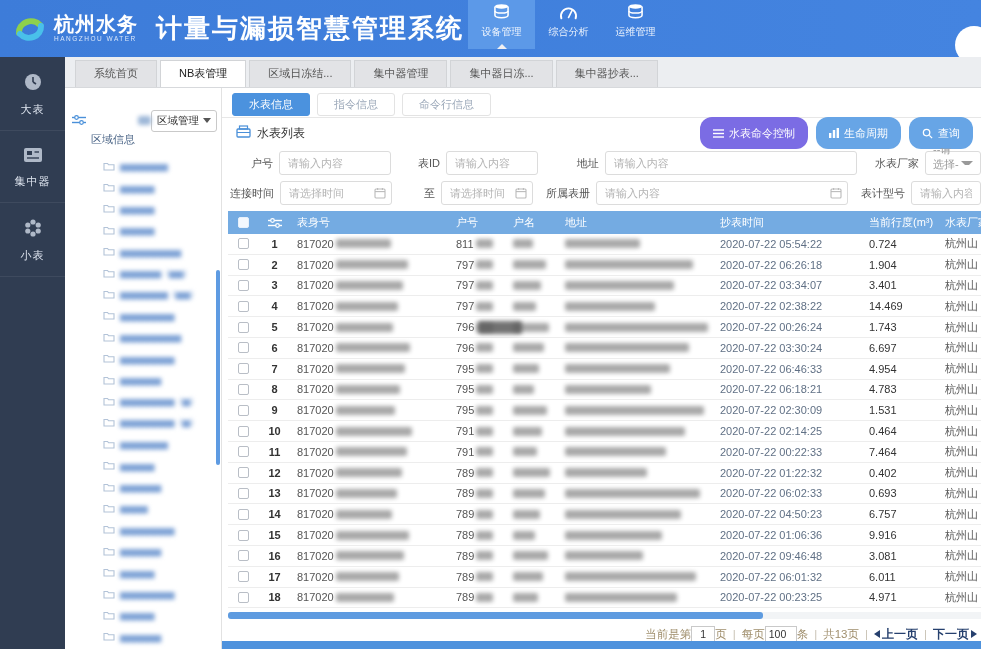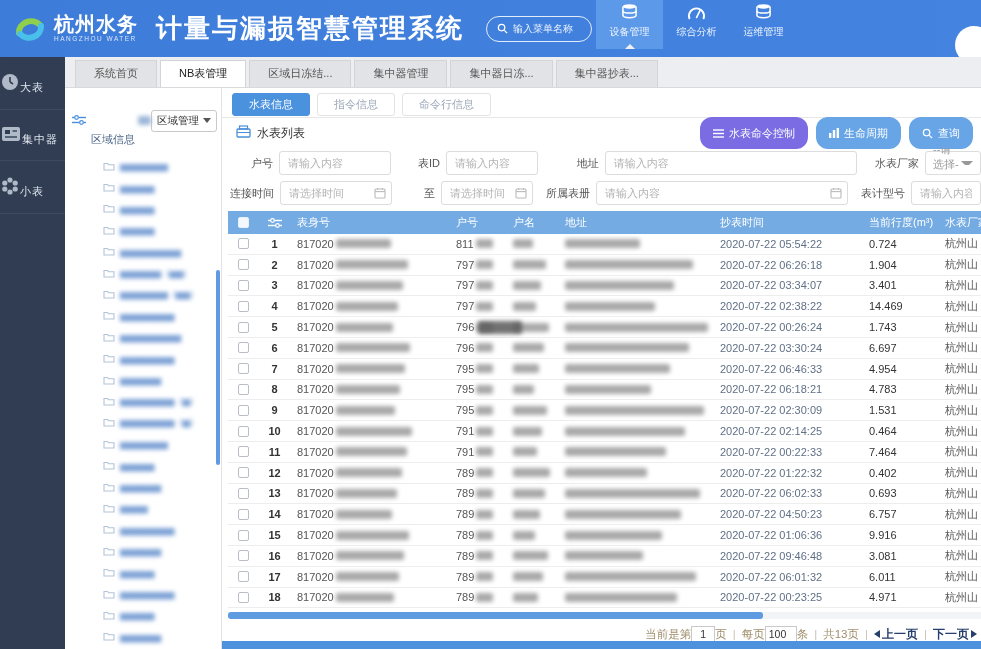--- a/index.html
+++ b/index.html
@@ -19,21 +19,21 @@
   .topnav{display:flex;height:74px;margin-left:4px;}
   .nav-item{position:relative;width:67px;height:57px;display:flex;flex-direction:column;align-items:center;justify-content:center;color:#eef4fd;cursor:pointer;}
   .nav-item.active{background:#5c99e8;}
   .nav-icon{height:20px;display:flex;align-items:center;}
   .nav-label{font-size:10px;margin-top:3px;}
   .nav-caret{position:absolute;bottom:0;left:50%;margin-left:-5px;width:0;height:0;border-left:5px solid transparent;border-right:5px solid transparent;border-bottom:5px solid #f0f0f2;}
   .avatar{position:absolute;right:-12px;top:26px;width:38px;height:38px;border-radius:50%;background:#fff;}
 
   
   .rail{position:absolute;left:0;top:57px;width:65px;height:592px;background:#303d52;}
-  .rail-item{padding:15px 0 13px 0;display:flex;flex-direction:row;align-items:center;border-bottom:1px solid rgba(255,255,255,.07);cursor:pointer;}
+  .rail-item{padding:15px 0 13px 0;display:flex;flex-direction:column;align-items:center;border-bottom:1px solid rgba(255,255,255,.07);cursor:pointer;}
   .rail-item .r-ic{opacity:.85;}
   .rail-label{color:#dfe6f0;font-size:11px;margin-top:6px;letter-spacing:1px;}
 
   
   .tabbar{position:absolute;left:65px;top:57px;width:916px;height:31px;background:#eceef1;border-bottom:1px solid #d7d9dc;display:flex;align-items:flex-end;padding-left:10px;}
   .wtab{height:27px;line-height:25px;padding:0 18px;font-size:11px;color:#555;background:#e2e3e6;border:1px solid #d2d4d7;border-bottom:none;margin-right:3px;cursor:pointer;white-space:nowrap;}
   .wtab.active{background:#fff;color:#222;}
 
   
   .tree{position:absolute;left:65px;top:88px;width:157px;height:561px;background:#fff;border-right:1px solid #e2e2e2;overflow:hidden;}
@@ -115,29 +115,20 @@
       <svg class="logo-svg" viewBox="0 0 40 40">
         <path d="M9 24 a12 11 0 0 1 21 -8" fill="none" stroke="#8ed04c" stroke-width="6" stroke-linecap="round"></path>
         <path d="M31 17 a12 11 0 0 1 -21 8" fill="none" stroke="#49c0ea" stroke-width="6" stroke-linecap="round"></path>
       </svg>
       <div class="logo-text">
         <div class="logo-cn">杭州水务</div>
         <div class="logo-en">HANGZHOU WATER</div>
       </div>
     </div>
     <div class="app-title">计量与漏损智慧管理系统</div>
-    <div class="menu-search">
-      <span class="s-ic">
-        <svg width="11" height="11" viewBox="0 0 12 12">
-            <circle cx="5" cy="5" r="3.5" fill="none" stroke="#fff" stroke-width="1.4"></circle>
-            <line x1="8" y1="8" x2="11" y2="11" stroke="#fff" stroke-width="1.4"></line>
-          </svg>
-      </span>
-      <span>输入菜单名称</span>
-    </div>
     <div class="topnav">
         <div class="nav-item active">
           <span class="nav-icon">
             <svg width="19" height="17" viewBox="0 0 24 22">
               <ellipse cx="12" cy="4.5" rx="8.5" ry="3" fill="#fff"></ellipse>
               <path d="M3.5 4.5v5.5c0 1.7 3.8 3 8.5 3s8.5-1.3 8.5-3V4.5" fill="none" stroke="#fff" stroke-width="2"></path>
               <path d="M3.5 10.5v5.5c0 1.7 3.8 3 8.5 3s8.5-1.3 8.5-3v-5.5" fill="none" stroke="#fff" stroke-width="2"></path>
             </svg>
           </span>
           <span class="nav-label">设备管理</span>

